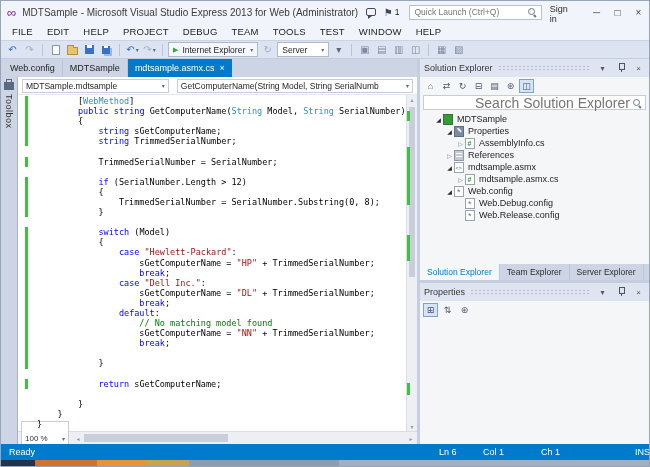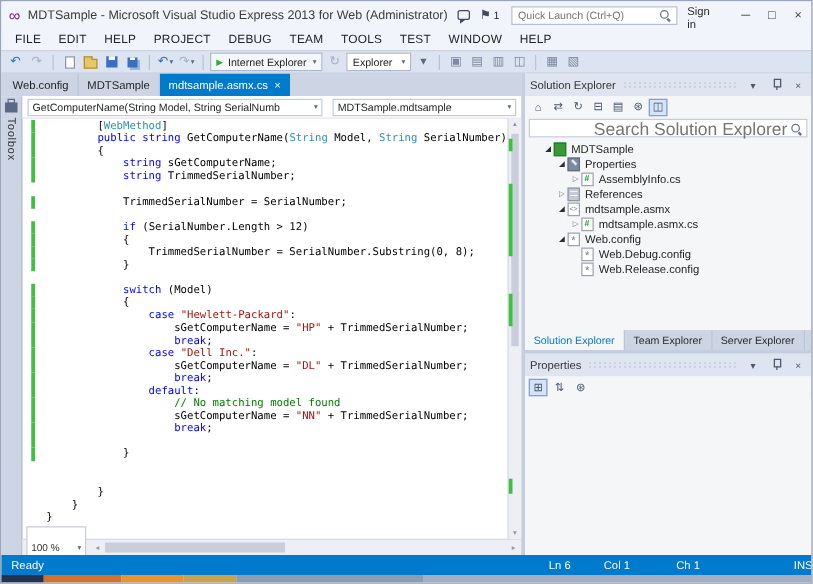--- a/index.html
+++ b/index.html
@@ -210,21 +210,21 @@
       <span class="tsep"></span>
       <span class="tb-run">
         <span class="play-glyph">▶</span>
         <span>Internet Explorer</span>
         <span class="tb-caret">▾</span>
       </span>
       <span class="tb-icon">
         <span style="color: rgb(166, 176, 195);">↻</span>
       </span>
       <span class="tb-combo">
-        <span>Explorer</span>
+        <span>Server</span>
         <span class="tb-caret">▾</span>
       </span>
       <span class="tb-icon">
         <span style="color: rgb(92, 104, 128);">▾</span>
       </span>
       <span class="tsep"></span>
       <span class="tb-icon">
         <span style="color: rgb(125, 138, 160);">▣</span>
       </span>
       <span class="tb-icon">
@@ -260,26 +260,26 @@
             <span class="tab-x">×</span>
           </span>
         </div>
       <div class="editor-main">
         <div class="toolbox-strip">
           <span class="tbx-icon"></span>
           <span class="tbx-label">Toolbox</span>
         </div>
         <div class="editor-col">
           <div class="breadcrumb">
+            <span class="crumb crumb-type">
+              <span class="crumb-label">MDTSample.mdtsample</span>
+              <span class="crumb-caret">▾</span>
+            </span>
             <span class="crumb crumb-member">
               <span class="crumb-label">GetComputerName(String Model, String SerialNumb</span>
-              <span class="crumb-caret">▾</span>
-            </span>
-            <span class="crumb crumb-type">
-              <span class="crumb-label">MDTSample.mdtsample</span>
               <span class="crumb-caret">▾</span>
             </span>
           </div>
           <div class="code-region">
             <div class="code-lines">
                 <div class="code-line g"><span class="tok-p">        [</span><span class="tok-t">WebMethod</span><span class="tok-p">]</span></div>
                 <div class="code-line g"><span class="tok-p">        </span><span class="tok-k">public</span><span class="tok-p"> </span><span class="tok-k">string</span><span class="tok-p"> GetComputerName(</span><span class="tok-t">String</span><span class="tok-p"> Model, </span><span class="tok-t">String</span><span class="tok-p"> SerialNumber)</span></div>
                 <div class="code-line g"><span class="tok-p">        {</span></div>
                 <div class="code-line g"><span class="tok-p">            </span><span class="tok-k">string</span><span class="tok-p"> sGetComputerName;</span></div>
                 <div class="code-line g"><span class="tok-p">            </span><span class="tok-k">string</span><span class="tok-p"> TrimmedSerialNumber;</span></div>
@@ -299,20 +299,21 @@
                 <div class="code-line g"><span class="tok-p">                </span><span class="tok-k">case</span><span class="tok-p"> </span><span class="tok-s">"Dell Inc."</span><span class="tok-p">:</span></div>
                 <div class="code-line g"><span class="tok-p">                    sGetComputerName = </span><span class="tok-s">"DL"</span><span class="tok-p"> + TrimmedSerialNumber;</span></div>
                 <div class="code-line g"><span class="tok-p">                    </span><span class="tok-k">break</span><span class="tok-p">;</span></div>
                 <div class="code-line g"><span class="tok-p">                </span><span class="tok-k">default</span><span class="tok-p">:</span></div>
                 <div class="code-line g"><span class="tok-p">                    </span><span class="tok-c">// No matching model found</span></div>
                 <div class="code-line g"><span class="tok-p">                    sGetComputerName = </span><span class="tok-s">"NN"</span><span class="tok-p"> + TrimmedSerialNumber;</span></div>
                 <div class="code-line g"><span class="tok-p">                    </span><span class="tok-k">break</span><span class="tok-p">;</span></div>
                 <div class="code-line g"></div>
                 <div class="code-line g"><span class="tok-p">            }</span></div>
                 <div class="code-line"></div>
+                <div class="code-line g"><span class="tok-p">            </span><span class="tok-k">return</span><span class="tok-p"> sGetComputerName;</span></div>
                 <div class="code-line"></div>
                 <div class="code-line"><span class="tok-p">        }</span></div>
                 <div class="code-line"><span class="tok-p">    }</span></div>
                 <div class="code-line"><span class="tok-p">}</span></div>
               </div>
             <div class="vscroll">
               <span class="vs-arrow up">▴</span>
               <div class="vs-thumb"></div>
               <div class="vs-mark" style="top:16px;height:10px;"></div>
               <div class="vs-mark" style="top:52px;height:58px;"></div>

